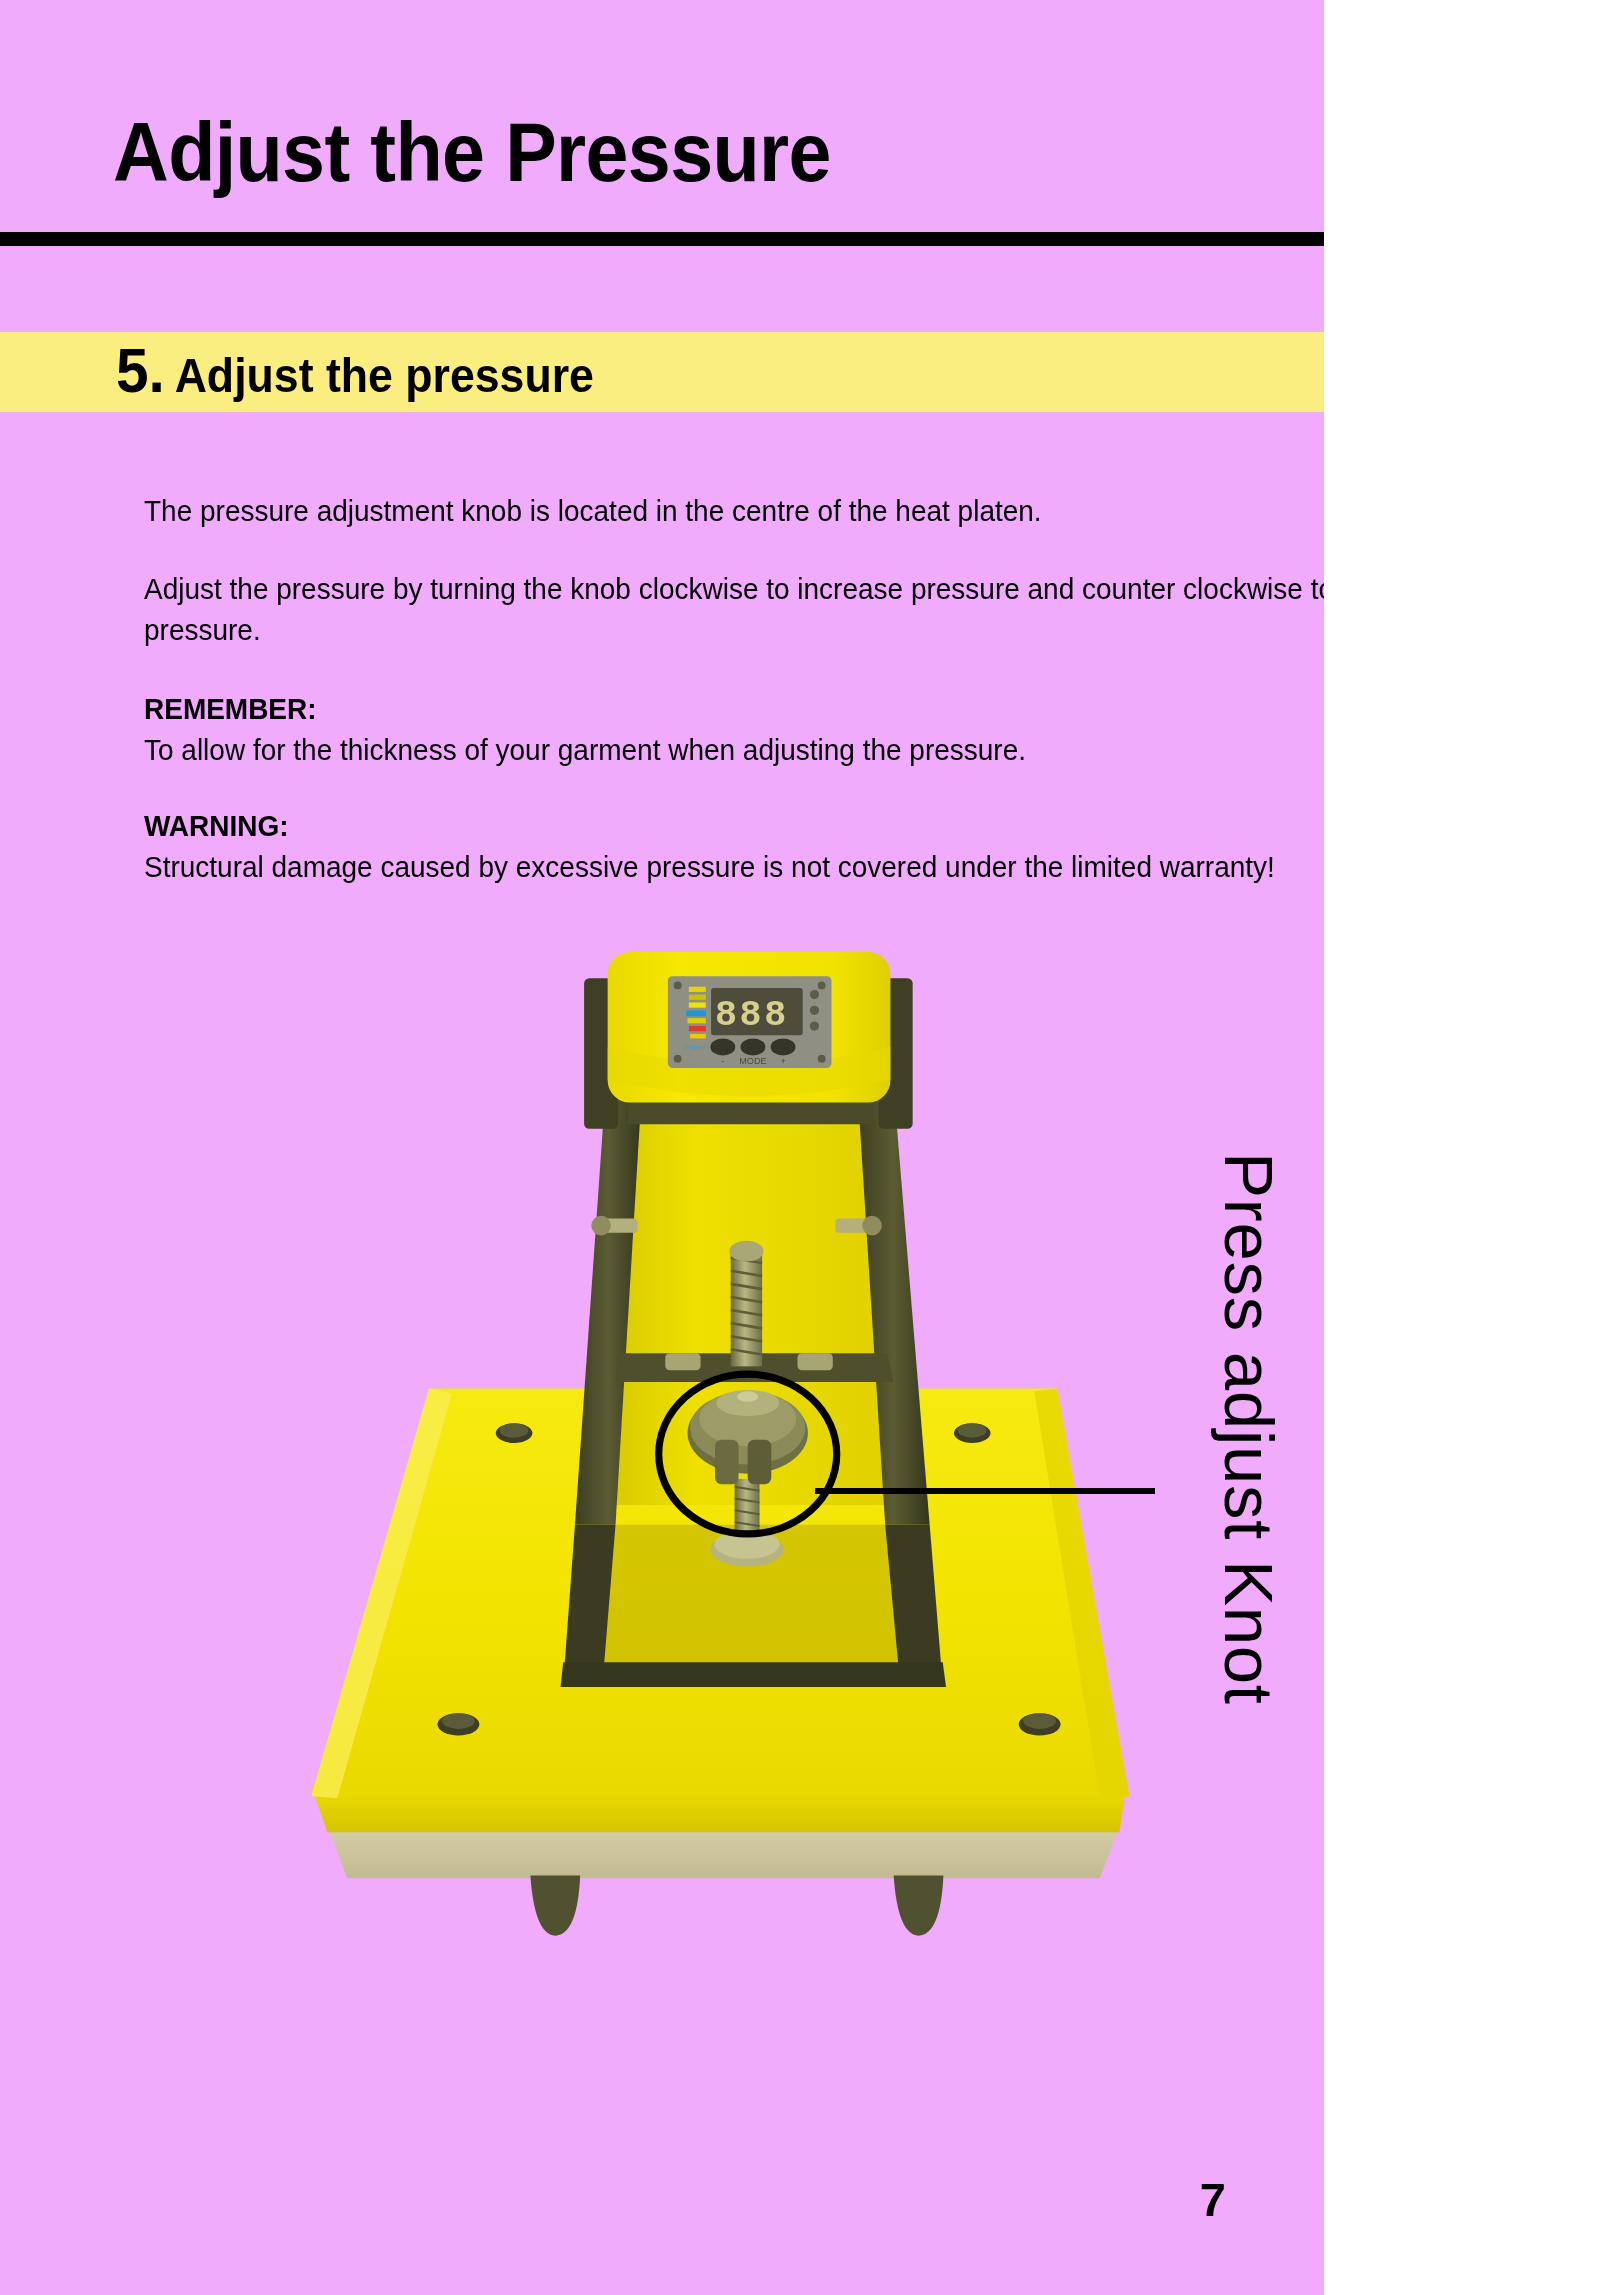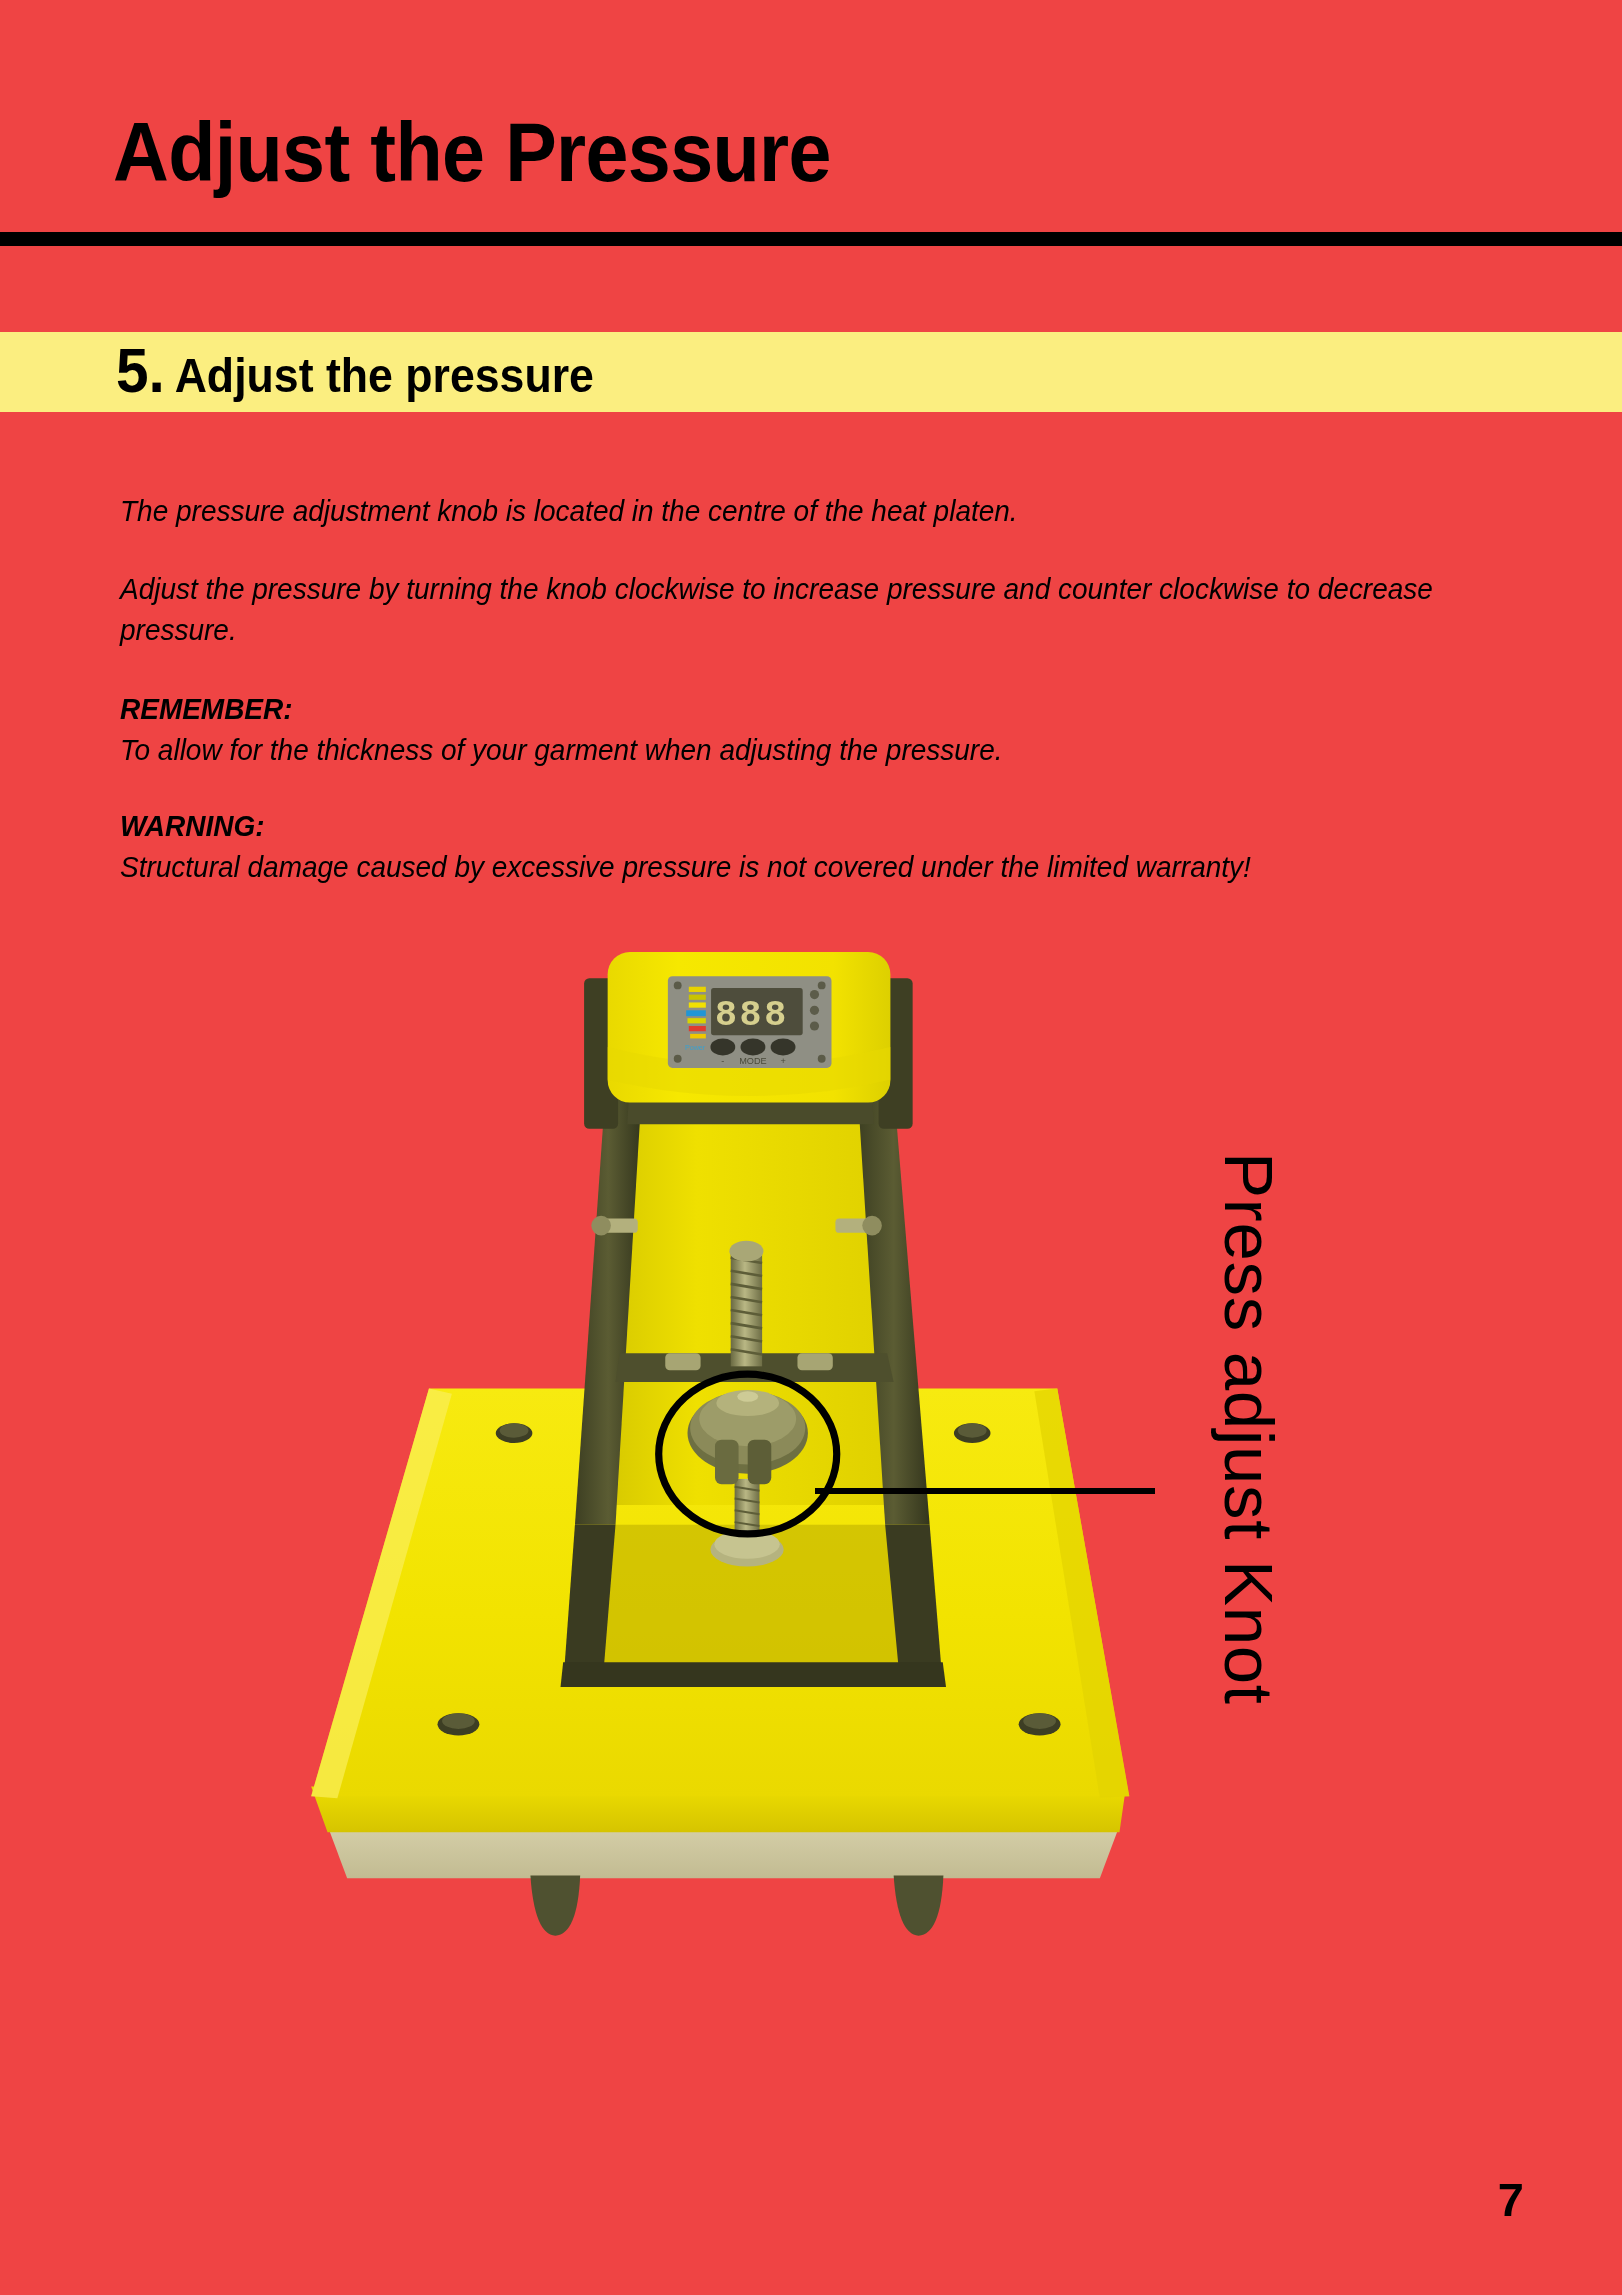--- a/index.html
+++ b/index.html
@@ -6,23 +6,23 @@
     margin: 0;
     padding: 0;
     background: #ffffff;
   }
   body {
     font-family: "Liberation Sans", sans-serif;
     color: #000000;
   }
   .page {
     position: relative;
-    width: 1622px;
+    width: 1324px;
     height: 2295px;
-    background: #ef4444;
+    background: #f0abfc;
     overflow: hidden;
   }
 
   
   .page-title {
     position: absolute;
     left: 113px;
     top: 110px;
     font-size: 84px;
     font-weight: bold;
@@ -67,24 +67,23 @@
   .section-label {
     font-size: 48px;
     font-weight: bold;
     margin-left: 10.5px;
     vertical-align: baseline;
   }
 
   
   .body-block {
     position: absolute;
-    left: 120px;
+    left: 144px;
     top: 491px;
     width: 1381px;
-    font-style: italic;
   }
   .para {
     font-size: 29px;
     line-height: 1.42;
     margin: 0 0 37px 0;
     transform: scaleX(0.965);
     transform-origin: left top;
   }
   .para.tight { margin-bottom: 0; }
   .label-bold {

